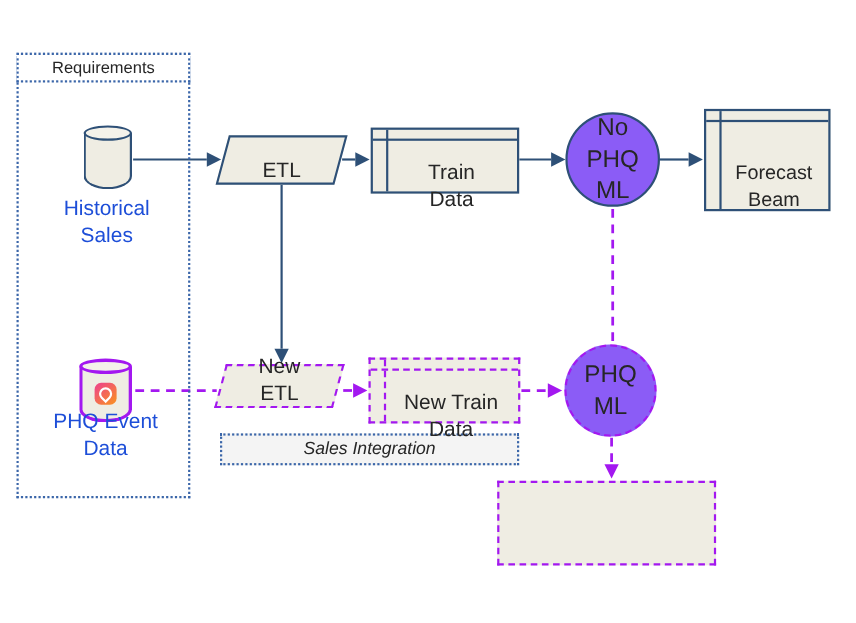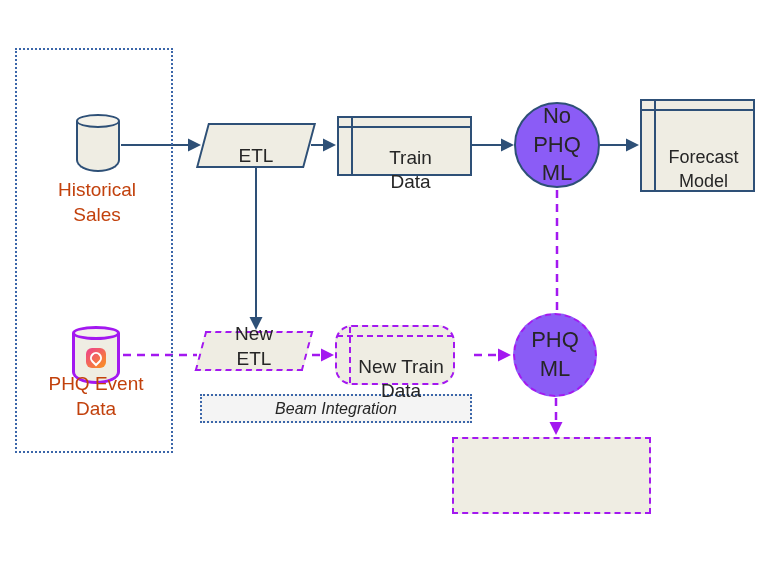--- a/index.html
+++ b/index.html
@@ -41,21 +41,21 @@
     border:2px solid #2E5077;border-radius:50%;box-sizing:border-box;}
   .cyl.purple .cyl-body{border:3px solid #A318F0;border-top:none;}
   .cyl.purple .cyl-top{border:3px solid #A318F0;}
   .phq-logo{position:absolute;left:50%;top:22px;transform:translateX(-50%);
     width:20px;height:20px;border-radius:6px;z-index:3;
     background:linear-gradient(140deg,#ef4b7f 15%,#f8882d 85%);
     display:flex;align-items:center;justify-content:center;}
   .pin{width:8px;height:8px;border:2px solid #ffffff;border-radius:50% 50% 50% 0;
     transform:rotate(-45deg);box-sizing:content-box;}
   
-  .caption{font-size:19px;line-height:1.32;color:#c2410c;}
+  .caption{font-size:19px;line-height:1.32;color:#1d4ed8;}
   
   .beam{background:#F4F4F4;border:2px dotted #3B66A9;font-style:italic;font-size:16px;}
   
   .back-rect{position:absolute;background:#EFEDE3;border:2px dashed #A318F0;box-sizing:border-box;}
   .compare-front{background:#EFEDE3;border:2px dashed #A318F0;font-size:16px;line-height:1.35;}
 </style>
 </head>
 <body>
 
 <div class="canvas">
@@ -77,20 +77,21 @@
     <line x1="312" y1="355" x2="321" y2="355" stroke="#A318F0" stroke-width="2.5" stroke-dasharray="8 6"></line>
     <polygon points="334,355 321,348.5 321,361.5" fill="#A318F0"></polygon>
     <line x1="474" y1="355" x2="498" y2="355" stroke="#A318F0" stroke-width="2.5" stroke-dasharray="8 6"></line>
     <polygon points="511,355 498,348.5 498,361.5" fill="#A318F0"></polygon>
     <line x1="557" y1="190" x2="557" y2="311" stroke="#A318F0" stroke-width="2.5" stroke-dasharray="8 6"></line>
     <line x1="556" y1="398" x2="556" y2="422" stroke="#A318F0" stroke-width="2.5" stroke-dasharray="8 6"></line>
     <polygon points="556,435 549.5,422 562.5,422" fill="#A318F0"></polygon>
   </svg>
 
   <div class="node req-container" style="left:15px;top:48px;width:158px;height:405px;"></div>
+  <div class="node req-label" style="left:15px;top:48px;width:158px;height:27px;">Requirements</div>
 
   <div class="cyl" style="left:76px;top:114px;width:44px;height:58px;">
     <div class="cyl-body"></div>
     <div class="cyl-top"></div>
   </div>
   <div class="node caption" style="left:17px;top:176px;width:160px;height:52px;">Historical
 Sales</div>
 
   <div class="node para" style="left:195px;top:123px;width:122px;height:45px;">
     <div class="shape"></div>
@@ -105,46 +106,46 @@
   </div>
 
   <div class="node circle" style="left:514px;top:102px;width:86px;height:86px;">No
 PHQ
 ML</div>
 
   <div class="node table" style="left:640px;top:99px;width:115px;height:93px;">
     <span class="tline-col"></span>
     <span class="tline-row"></span>
     <span class="tbl-label" style="font-size:18px;">Forecast
-Model</span>
+Beam</span>
   </div>
 
   <div class="cyl purple" style="left:72px;top:326px;width:48px;height:58px;">
     <div class="cyl-body"></div>
     <div class="cyl-top"></div>
     <div class="phq-logo">
       <span class="pin"></span>
     </div>
   </div>
   <div class="node caption" style="left:6px;top:370px;width:180px;height:52px;">PHQ Event
 Data</div>
 
   <div class="node para purple" style="left:193px;top:331px;width:122px;height:40px;">
     <div class="shape"></div>
     <div class="p-label">New
 ETL</div>
   </div>
 
-  <div class="node table purple" style="left:335px;top:325px;width:120px;height:60px;border-radius:17px;">
+  <div class="node table purple" style="left:335px;top:325px;width:138px;height:60px;">
     <span class="tline-col"></span>
     <span class="tline-row"></span>
     <span class="tbl-label">New Train
 Data</span>
   </div>
 
   <div class="node circle purple" style="left:513px;top:313px;width:84px;height:84px;">PHQ
 ML</div>
 
-  <div class="node beam" style="left:200px;top:394px;width:272px;height:29px;">Beam Integration</div>
+  <div class="node beam" style="left:200px;top:394px;width:272px;height:29px;">Sales Integration</div>
 
   <div class="back-rect" style="left:452px;top:437px;width:199px;height:77px;"></div>
 
 </div>
 
 </body></html>

